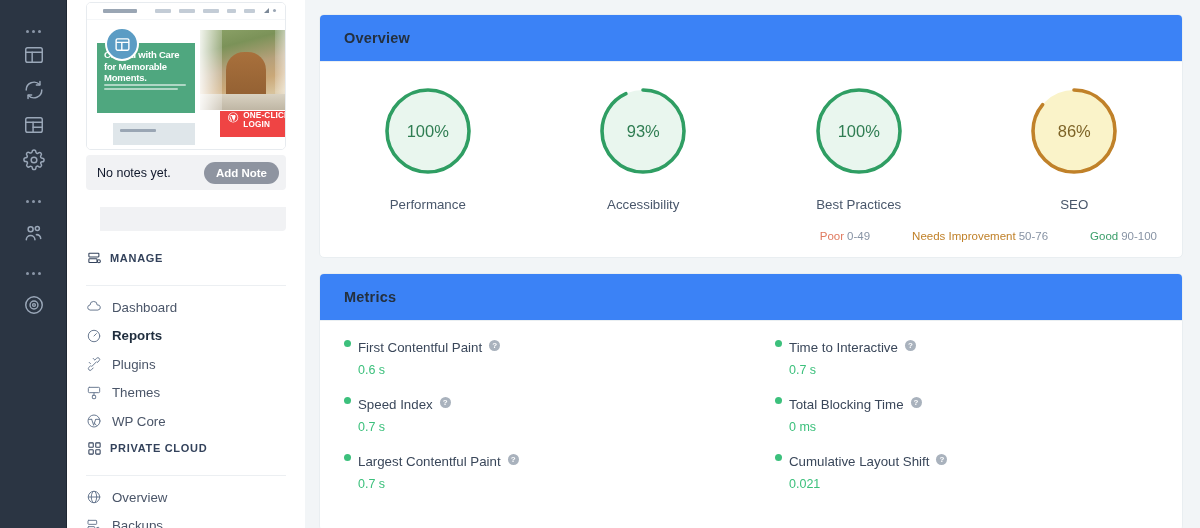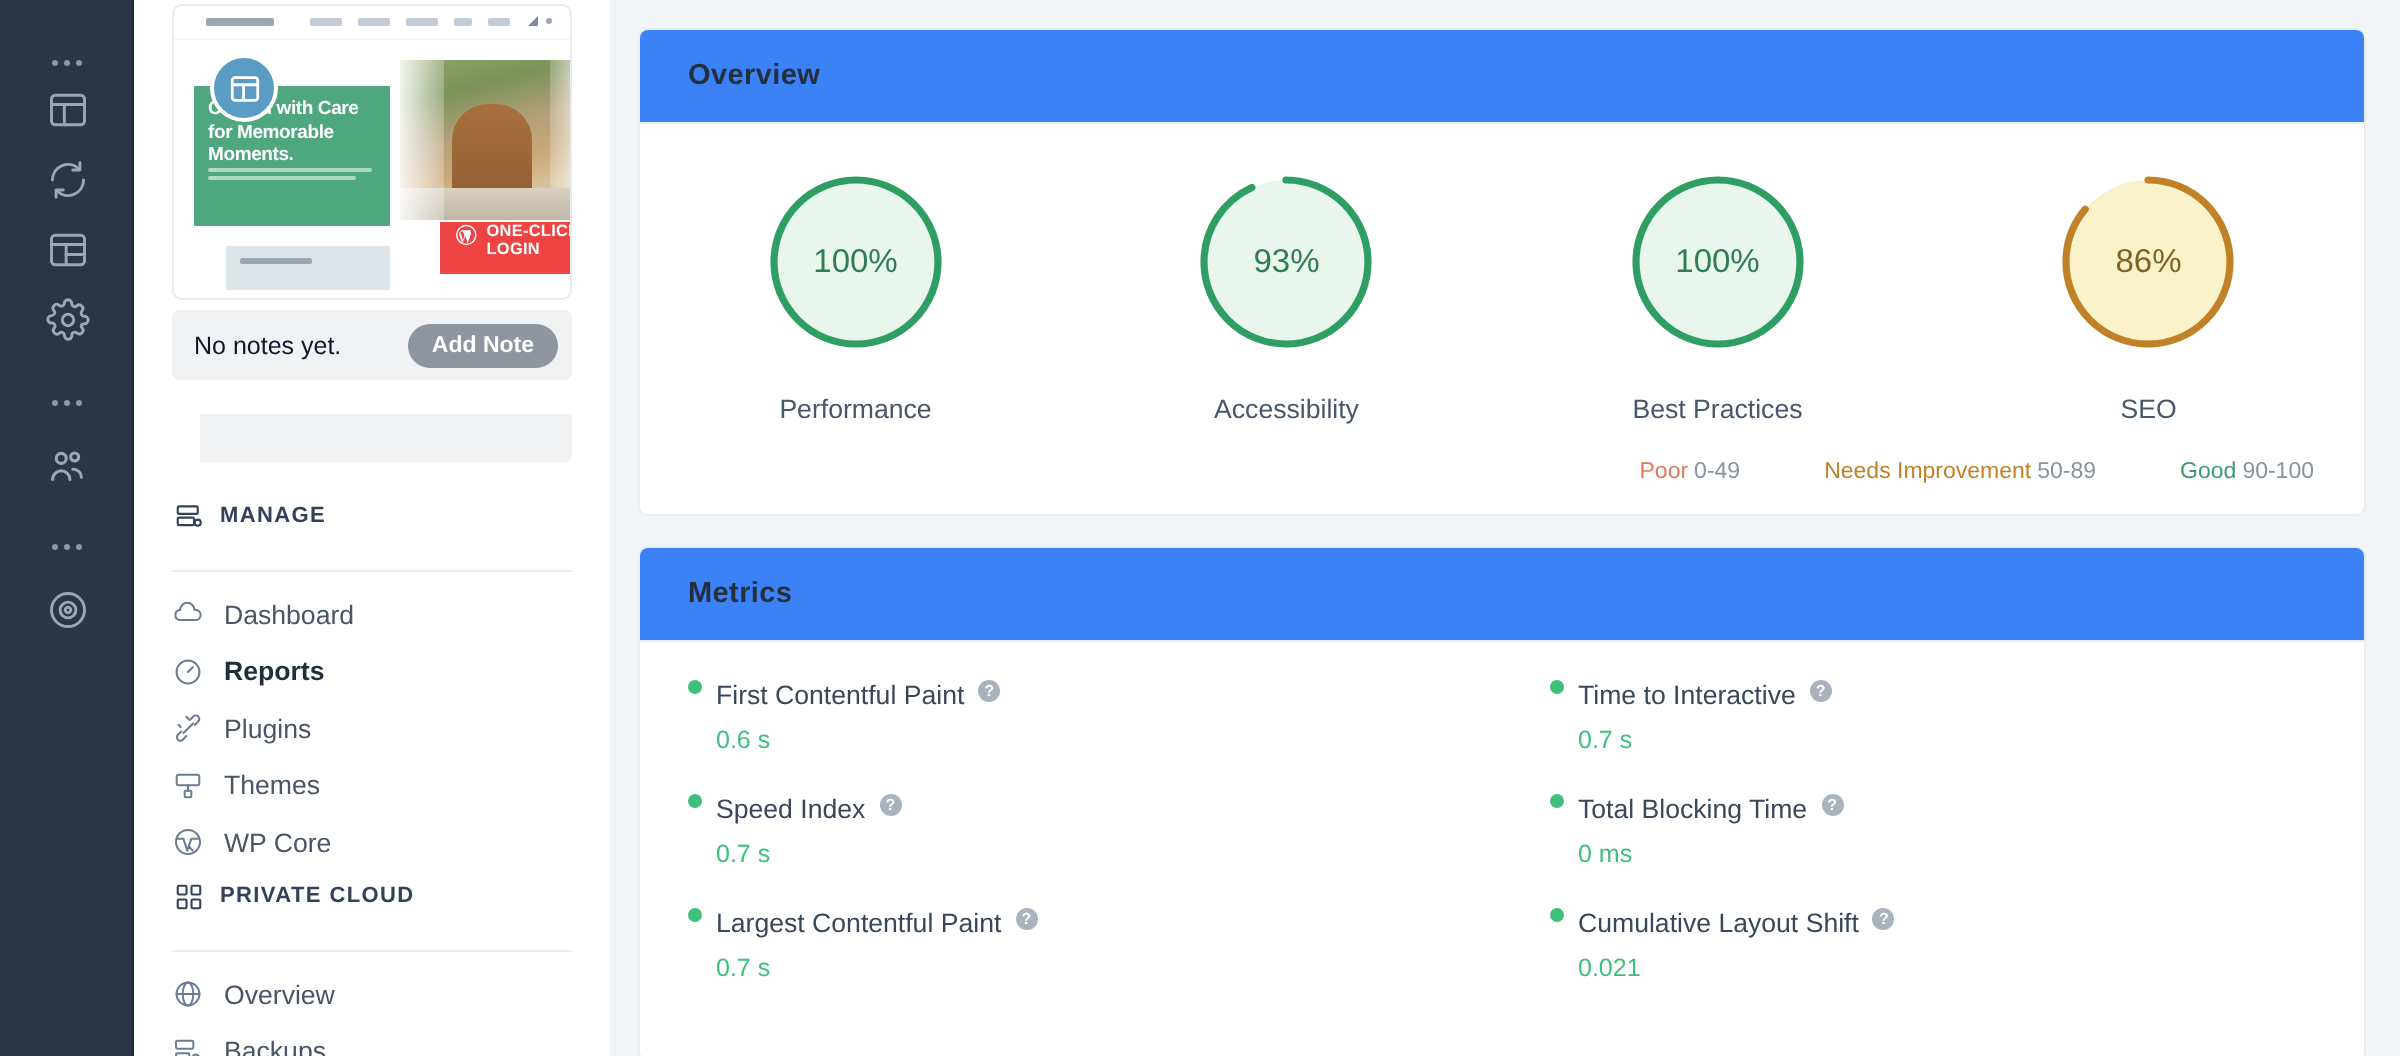--- a/index.html
+++ b/index.html
@@ -536,21 +536,21 @@
           <circle cx="45" cy="45" r="41" fill="#faf3c9"></circle>
           <circle cx="45" cy="45" r="41" fill="none" stroke="#c08129" stroke-width="3.6" stroke-linecap="round" stroke-dasharray="221.55 36.07"></circle>
         </svg>
         <div class="ring-val" style="color:#7d6326">86%</div>
       </div>
       <div class="score-label">SEO</div>
           </div>
         </div>
       <div class="legend" id="legend">
           <span class="legend-item"><span class="k" style="color:#e07a5f">Poor</span><span class="v">0-49</span></span>
-          <span class="legend-item"><span class="k" style="color:#c08129">Needs Improvement</span><span class="v">50-89</span></span>
+          <span class="legend-item"><span class="k" style="color:#c08129">Needs Improvement</span><span class="v">50-76</span></span>
           <span class="legend-item"><span class="k" style="color:#3b9e6a">Good</span><span class="v">90-100</span></span>
         </div>
     </section>
 
     <section class="card" style="margin-top:15px">
       <div class="card-head">Metrics</div>
       <div class="metrics-grid" id="metrics">
           <div class="metric">
       <div class="metric-name">
         <span class="mdot" style="background:#3cc07c"></span>

